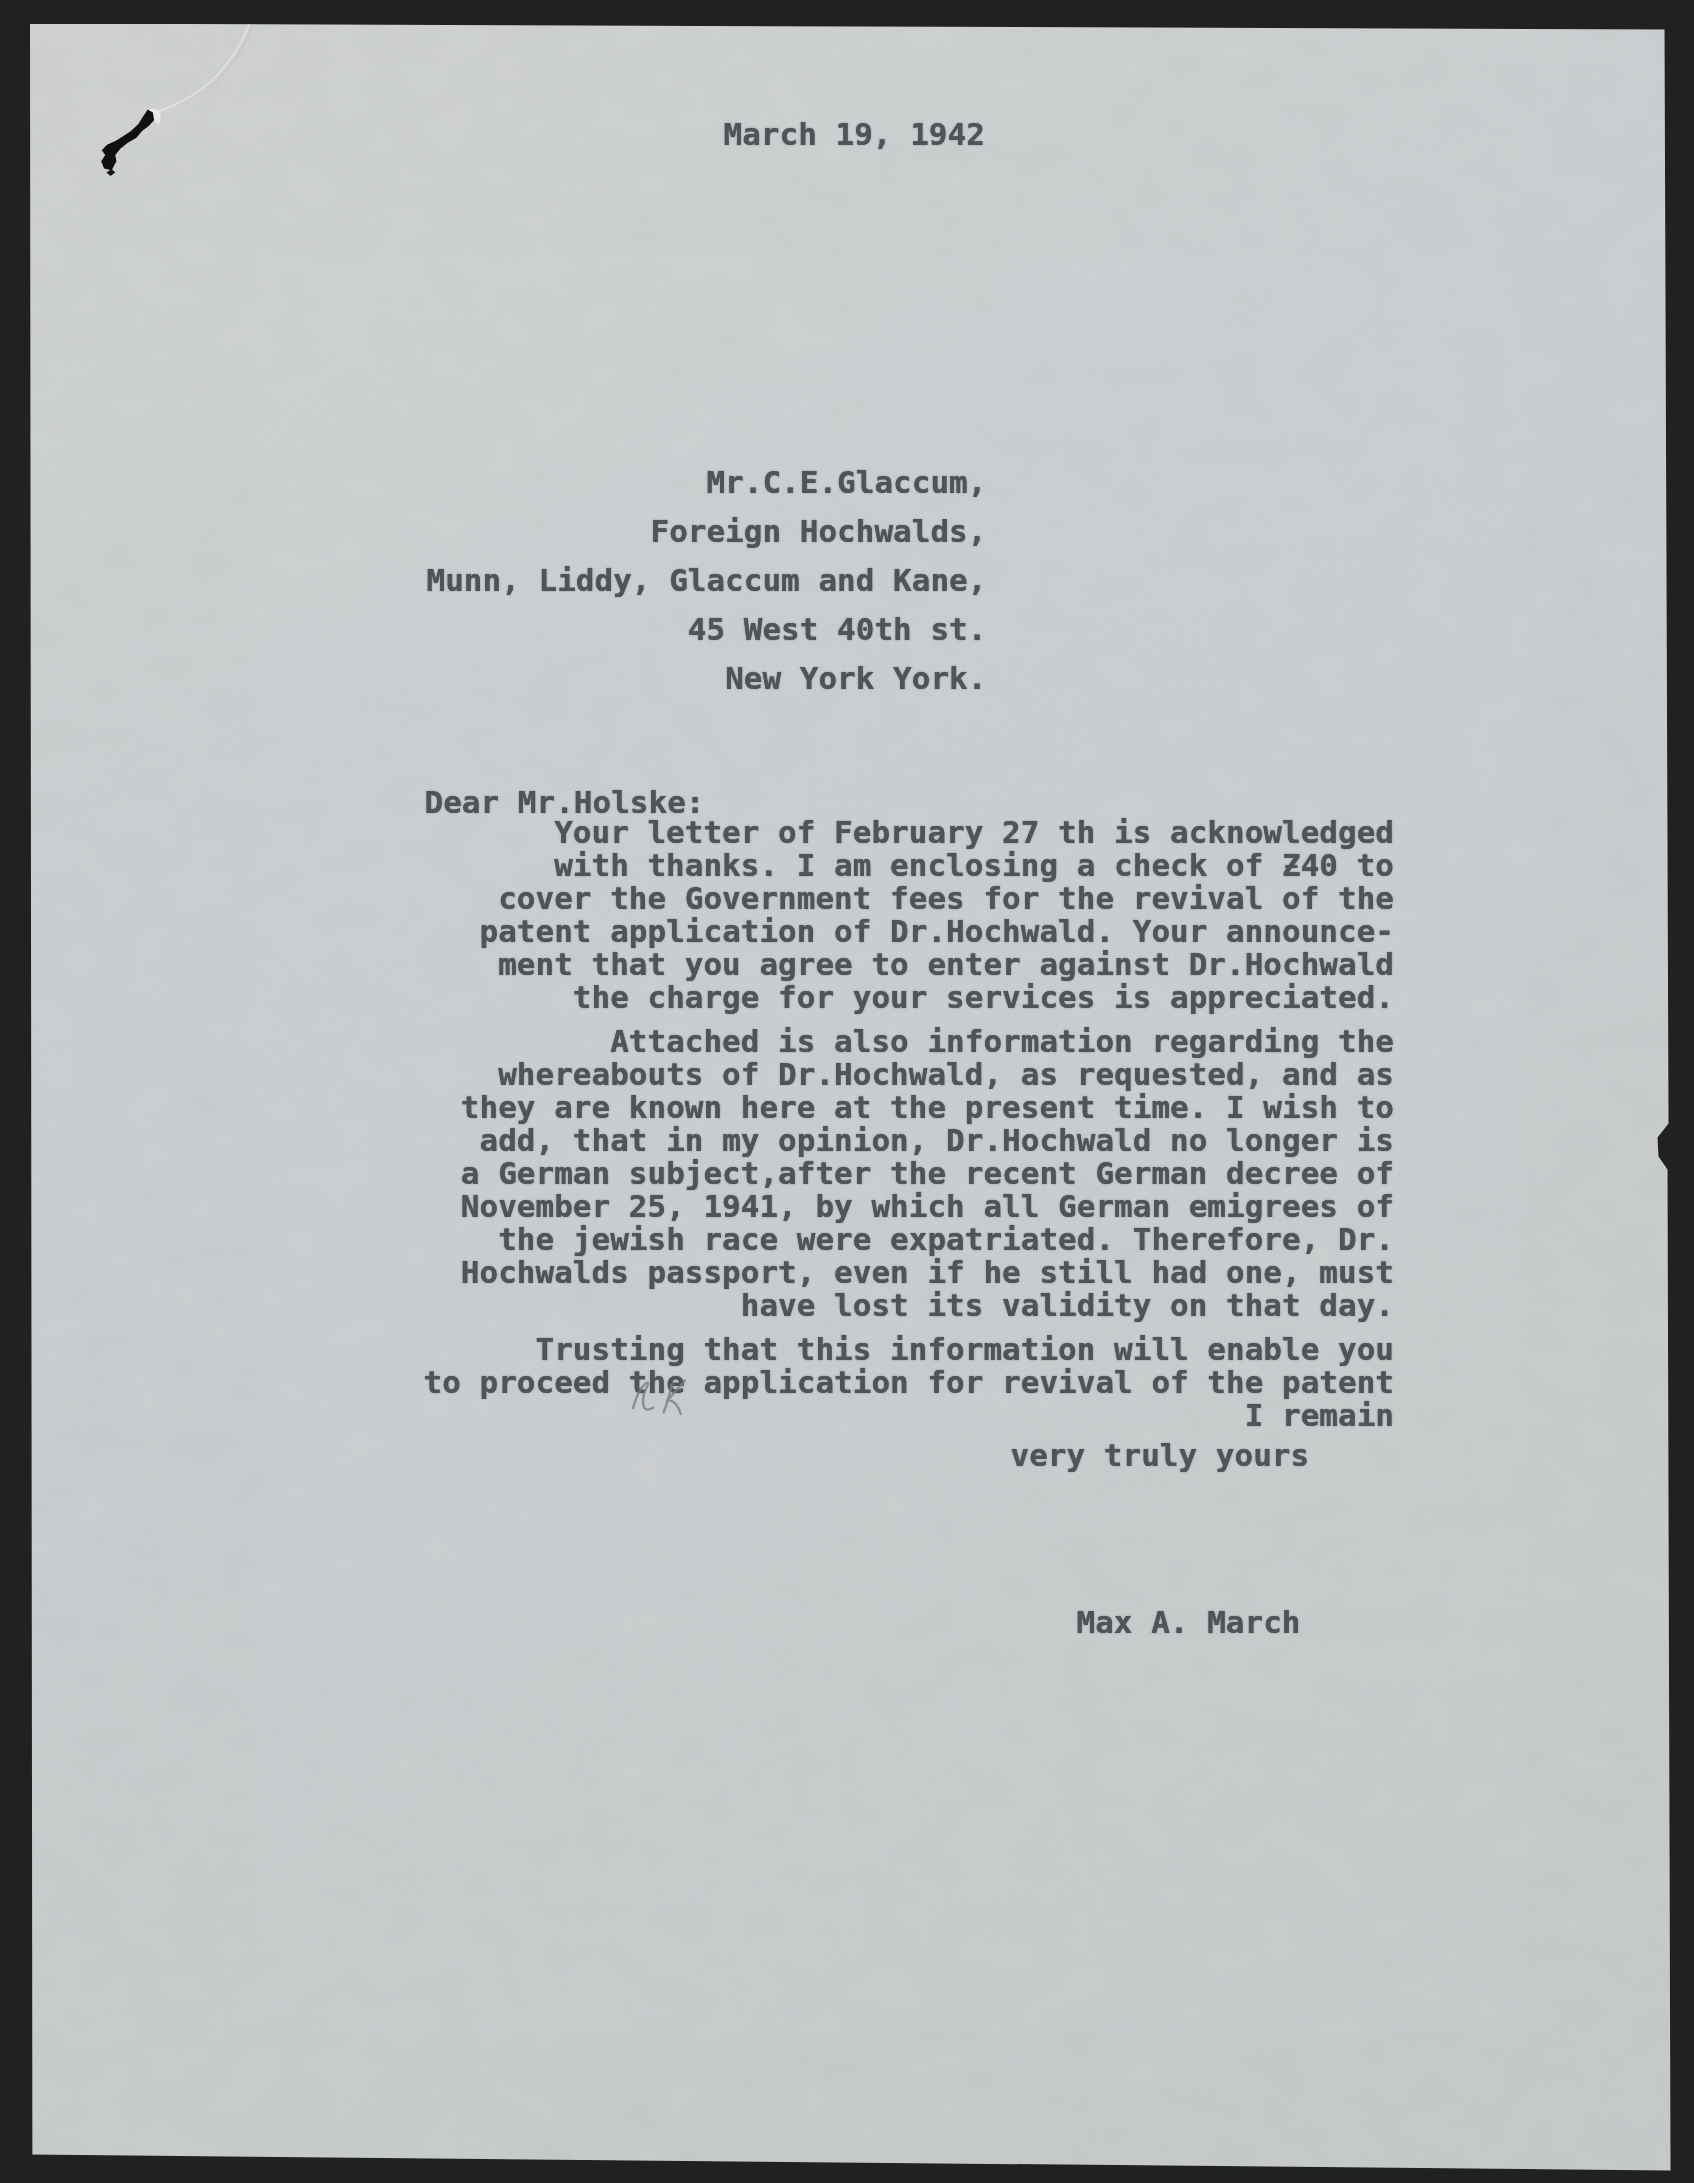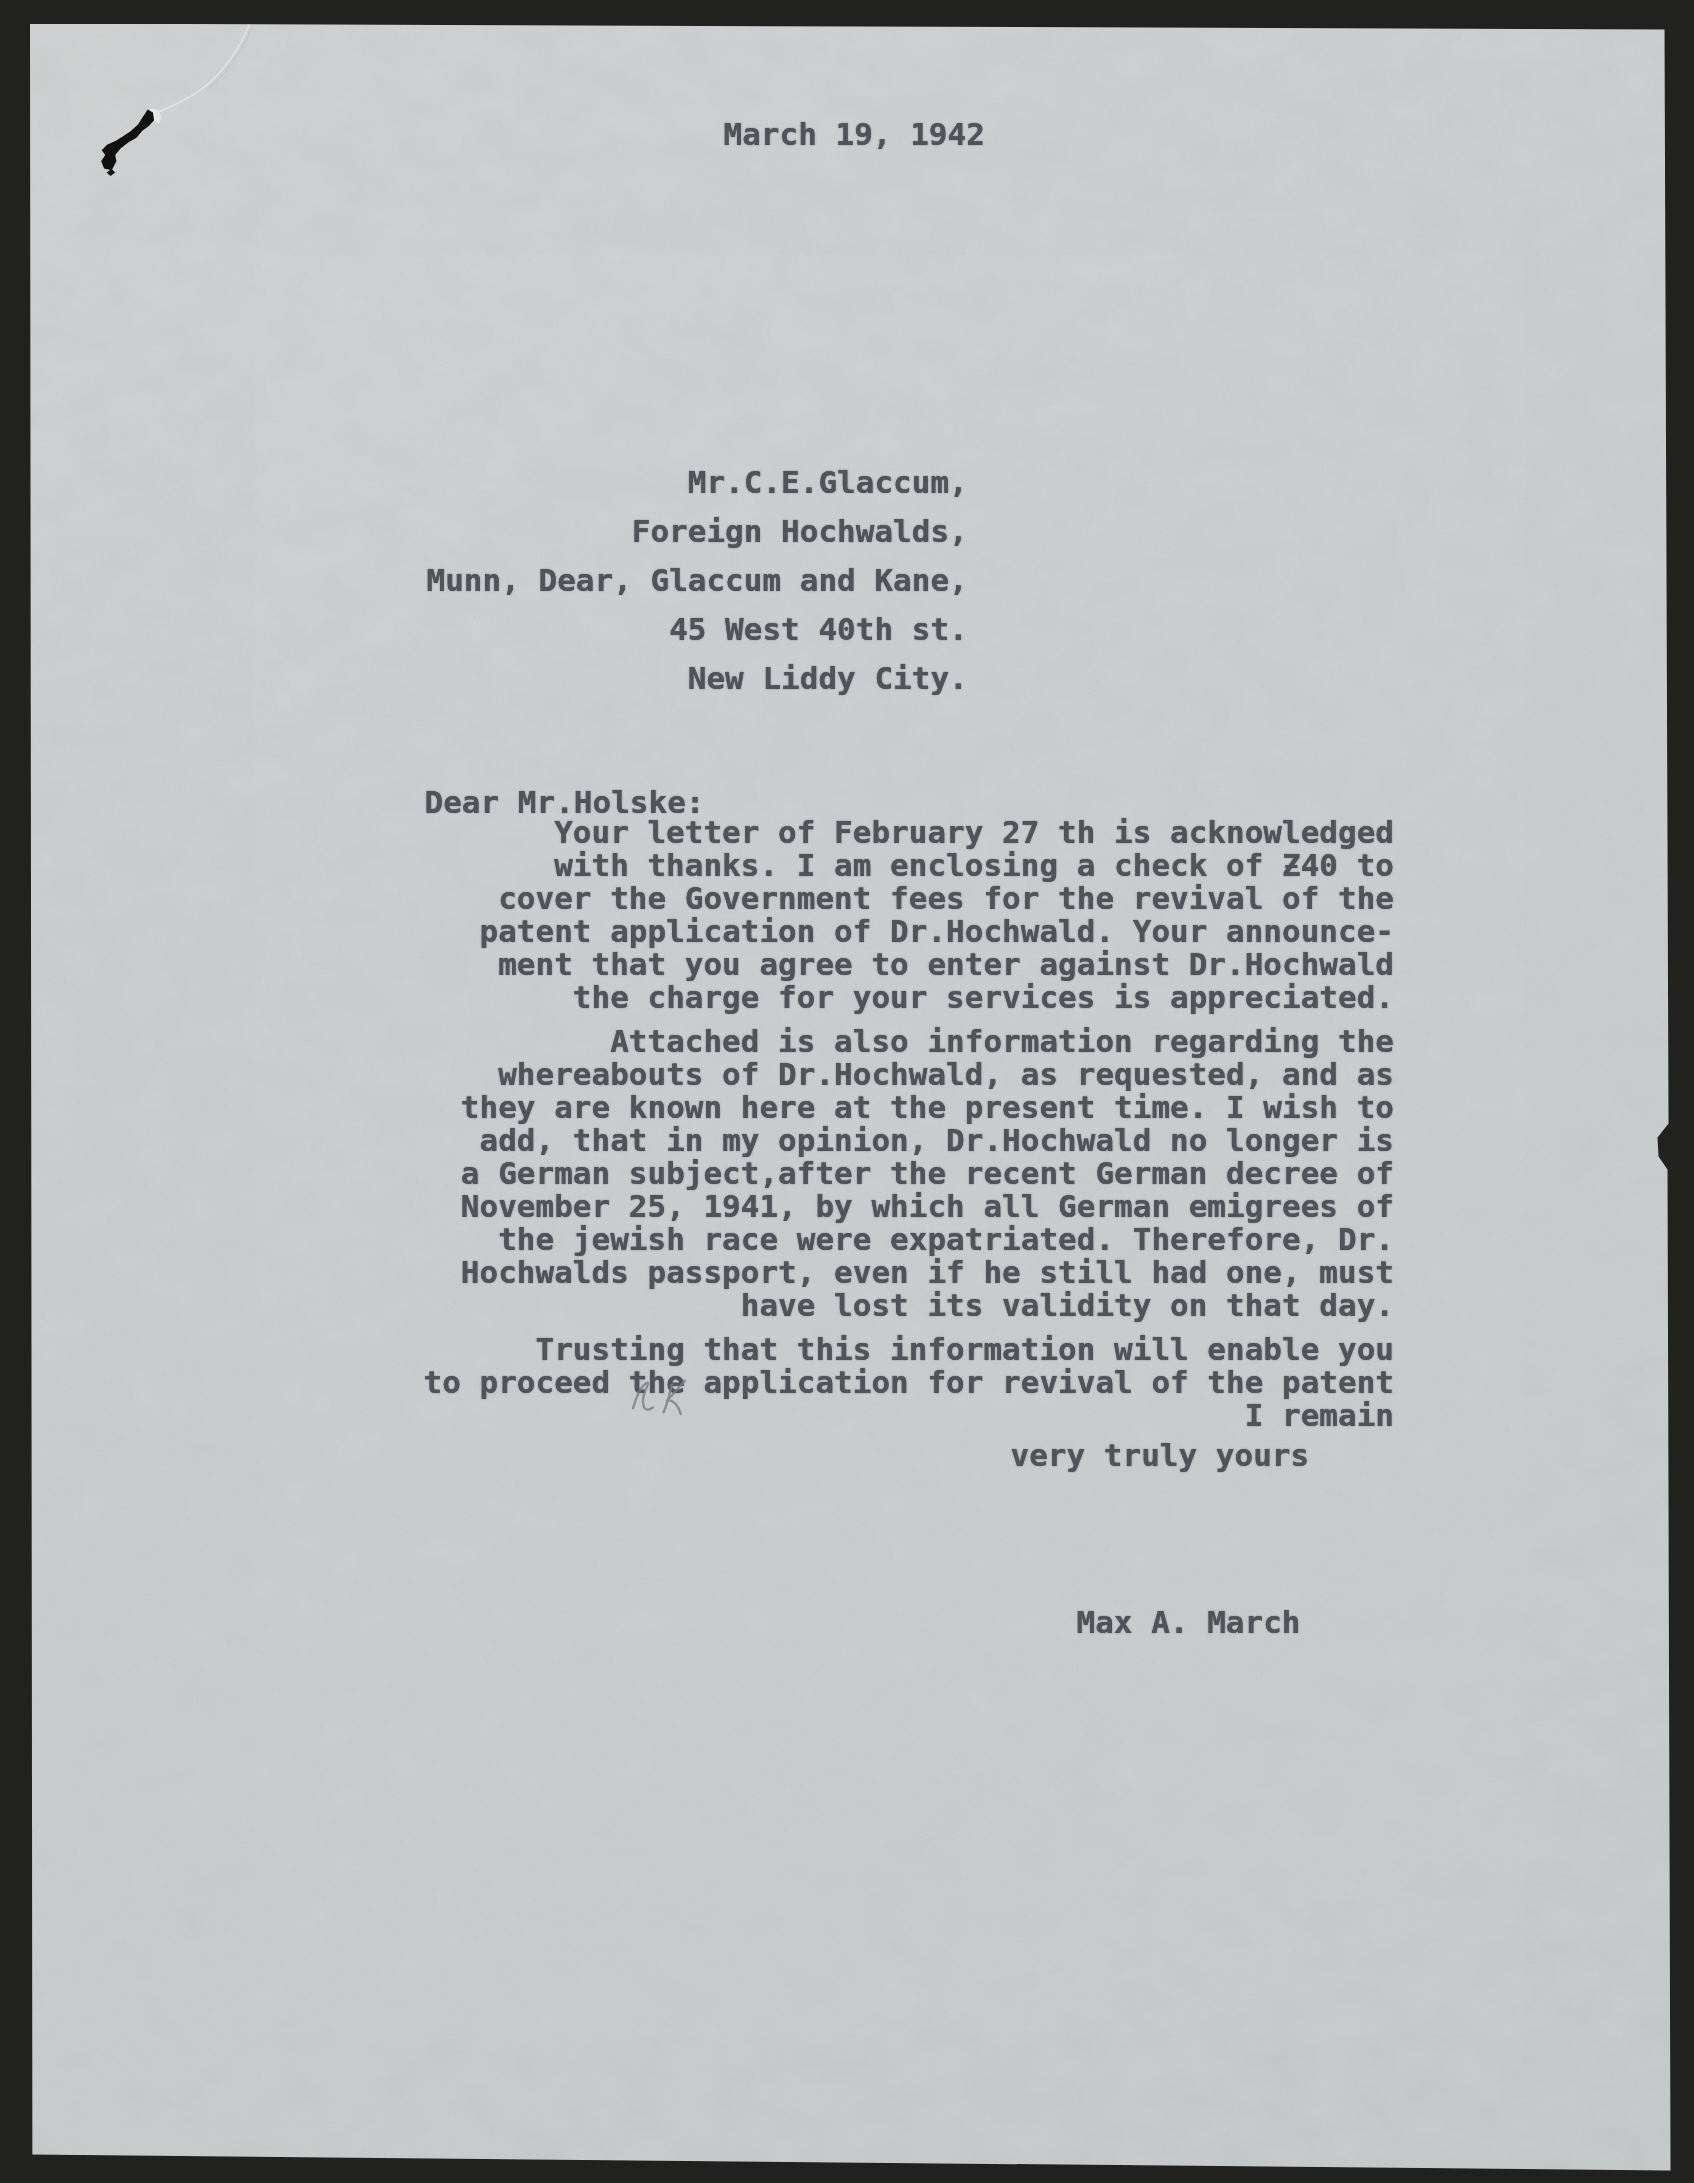--- a/index.html
+++ b/index.html
@@ -53,21 +53,21 @@
       <filter id="gblot">
         <feTurbulence type="fractalNoise" baseFrequency="0.012 0.016" numOctaves="3" seed="11" stitchTiles="stitch"></feTurbulence>
         <feColorMatrix type="matrix" values="0 0 0 0 1  0 0 0 0 1  0 0 0 0 1  0 0 0 0.12 0"></feColorMatrix>
       </filter>
       <rect width="100%" height="100%" filter="url(#gfine)" opacity="0.30"></rect>
       <rect width="100%" height="100%" filter="url(#gblot)" opacity="0.85"></rect>
     </svg>
 
     <div class="ink date">March 19, 1942</div>
 
-    <div class="ink address"><div class="line">Mr.C.E.Glaccum,</div><div class="line">Foreign Hochwalds,</div><div class="line">Munn, Dear, Glaccum and Kane,</div><div class="line">45 West 40th st.</div><div class="line">New Liddy City.</div></div>
+    <div class="ink address"><div class="line">Mr.C.E.Glaccum,</div><div class="line">Foreign Hochwalds,</div><div class="line">Munn, Liddy, Glaccum and Kane,</div><div class="line">45 West 40th st.</div><div class="line">New York York.</div></div>
 
     <div class="ink salutation">Dear Mr.Holske:</div>
 
     <div class="ink body-block"><div class="para"><div class="line">Your letter of February 27 th is acknowledged</div><div class="line">with thanks. I am enclosing a check of Ƶ40 to</div><div class="line">cover the Government fees for the revival of the</div><div class="line">patent application of Dr.Hochwald. Your announce-</div><div class="line">ment that you agree to enter against Dr.Hochwald</div><div class="line">the charge for your services is appreciated.</div></div><div class="para"><div class="line">Attached is also information regarding the</div><div class="line">whereabouts of Dr.Hochwald, as requested, and as</div><div class="line">they are known here at the present time. I wish to</div><div class="line">add, that in my opinion, Dr.Hochwald no longer is</div><div class="line">a German subject,after the recent German decree of</div><div class="line">November 25, 1941, by which all German emigrees of</div><div class="line">the jewish race were expatriated. Therefore, Dr.</div><div class="line">Hochwalds passport, even if he still had one, must</div><div class="line">have lost its validity on that day.</div></div><div class="para"><div class="line">Trusting that this information will enable you</div><div class="line">to proceed the application for revival of the patent</div><div class="line">I remain</div></div></div>
 
     <div class="ink signoff">very truly yours</div>
 
     <div class="ink signature">Max A. March</div>
 
     <svg class="marks-svg" viewBox="0 0 2794 3648" xmlns="http://www.w3.org/2000/svg">

